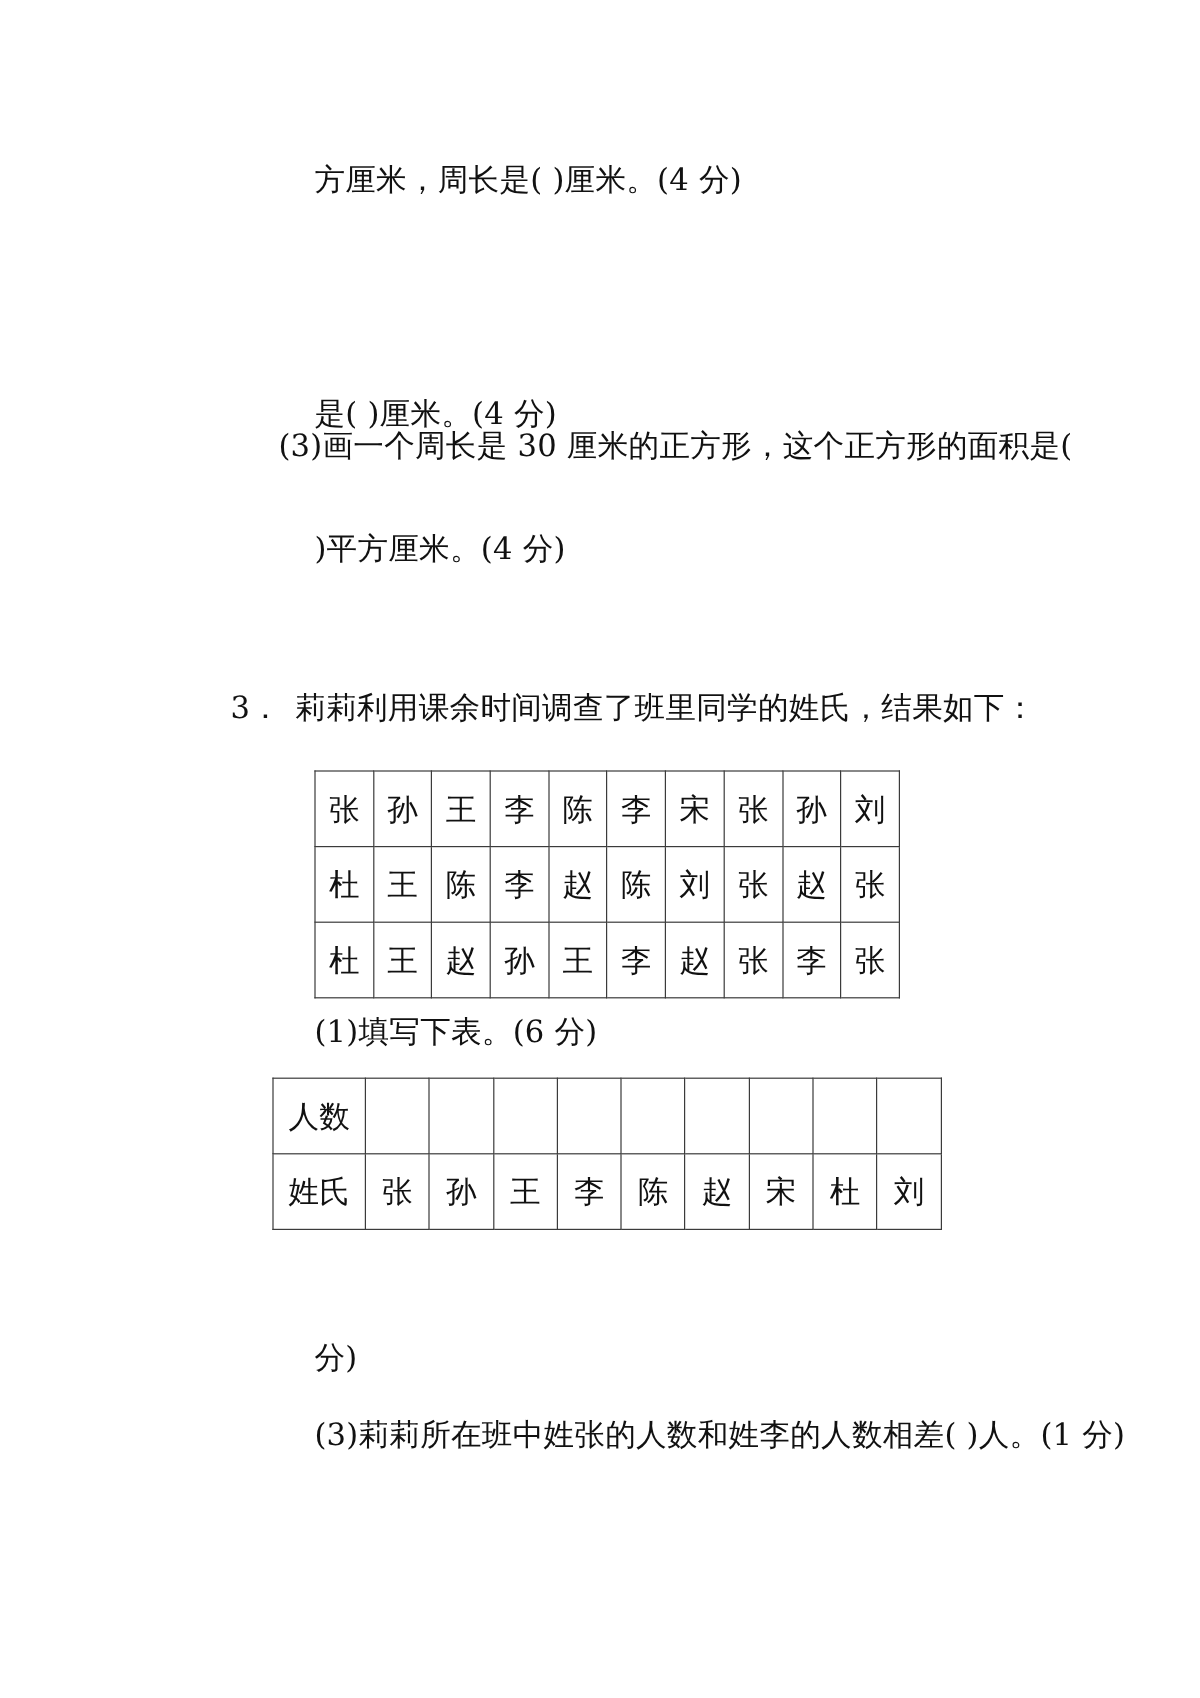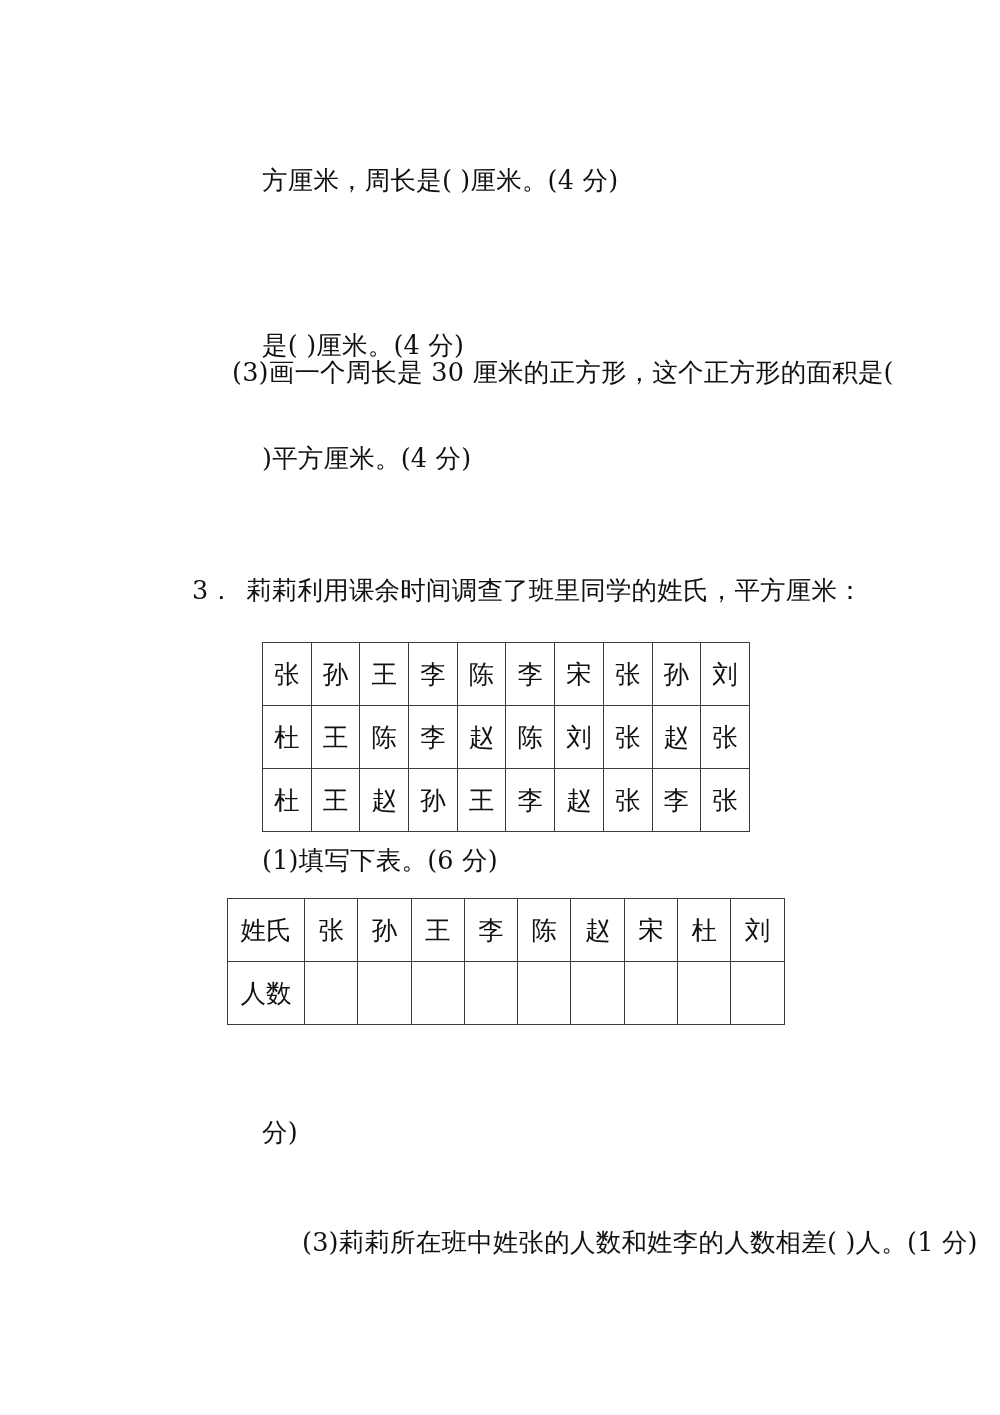--- a/index.html
+++ b/index.html
@@ -31,30 +31,30 @@
     font-size: 25.5px;
     line-height: 1.1;
     letter-spacing: 0.2px;
     color: #111111;
   }
 
   .line-cont  { left: 262px; }   
   .line-item  { left: 232px; }   
   .line-q     { left: 192px; }   
 
-  .l-top     { top: 136px; margin-top: 30px; }
+  .l-top     { top: 136px; }
   .l-q2a     { top: 210px; }
   .l-q2b     { top: 286px; margin-top: 45px; }
   .l-q3a     { top: 358px; }
   .l-q3b     { top: 444px; }
   .l-q3num   { top: 576px; }
   .l-fill    { top: 846px; }
   .l-p2a     { top: 1046px; }
   .l-p2b     { top: 1118px; }
-  .l-p3      { top: 1228px; margin-left: 40px; }
+  .l-p3      { top: 1182px; }
 
   .qnum { margin-right: 12px; }
 
   
   table.grid {
     position: absolute;
     border-collapse: collapse;
     table-layout: fixed;
   }
   table.grid td {
@@ -98,21 +98,21 @@
 <div class="page">
 
   <div class="line line-cont l-top">方厘米，周长是(    )厘米。(4 分)</div>
 
   <div class="line line-cont l-q2b">是(    )厘米。(4 分)</div>
 
   <div class="line line-item l-q3a">(3)画一个周长是 30 厘米的正方形，这个正方形的面积是(</div>
   <div class="line line-cont l-q3b">)平方厘米。(4 分)</div>
 
   <div class="line line-q l-q3num">
-    <span class="qnum">3．</span><span>莉莉利用课余时间调查了班里同学的姓氏，平方厘米：</span>
+    <span class="qnum">3．</span><span>莉莉利用课余时间调查了班里同学的姓氏，结果如下：</span>
   </div>
 
   <table class="grid" id="survey-table">
     <tbody>
       <tr>
         <td>张</td>
         <td>孙</td>
         <td>王</td>
         <td>李</td>
         <td>陈</td>
@@ -147,43 +147,43 @@
         <td>张</td>
       </tr>
     </tbody>
   </table>
 
   <div class="line line-cont l-fill">(1)填写下表。(6 分)</div>
 
   <table class="grid" id="tally-table">
     <tbody>
       <tr>
+        <td class="head-col">人数</td>
+        <td></td>
+        <td></td>
+        <td></td>
+        <td></td>
+        <td></td>
+        <td></td>
+        <td></td>
+        <td></td>
+        <td></td>
+      </tr>
+      <tr>
         <td class="head-col">姓氏</td>
         <td>张</td>
         <td>孙</td>
         <td>王</td>
         <td>李</td>
         <td>陈</td>
         <td>赵</td>
         <td>宋</td>
         <td>杜</td>
         <td>刘</td>
       </tr>
-      <tr>
-        <td class="head-col">人数</td>
-        <td></td>
-        <td></td>
-        <td></td>
-        <td></td>
-        <td></td>
-        <td></td>
-        <td></td>
-        <td></td>
-        <td></td>
-      </tr>
     </tbody>
   </table>
 
   <div class="line line-cont l-p2b">分)</div>
 
   <div class="line line-cont l-p3">(3)莉莉所在班中姓张的人数和姓李的人数相差(    )人。(1 分)</div>
 
 </div>
 
 </body></html>

